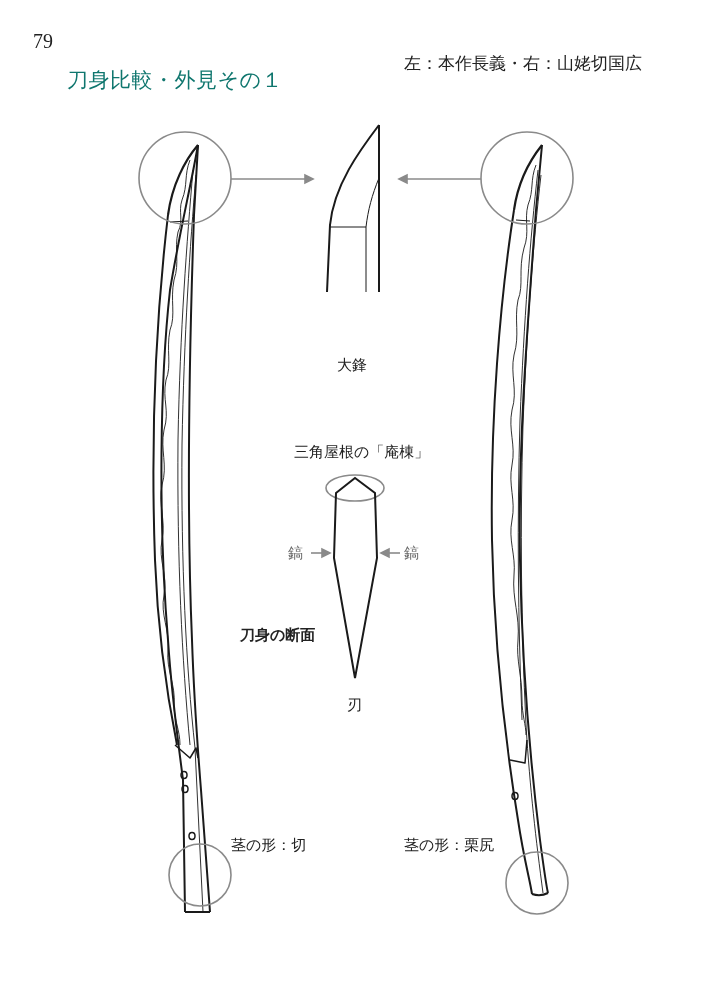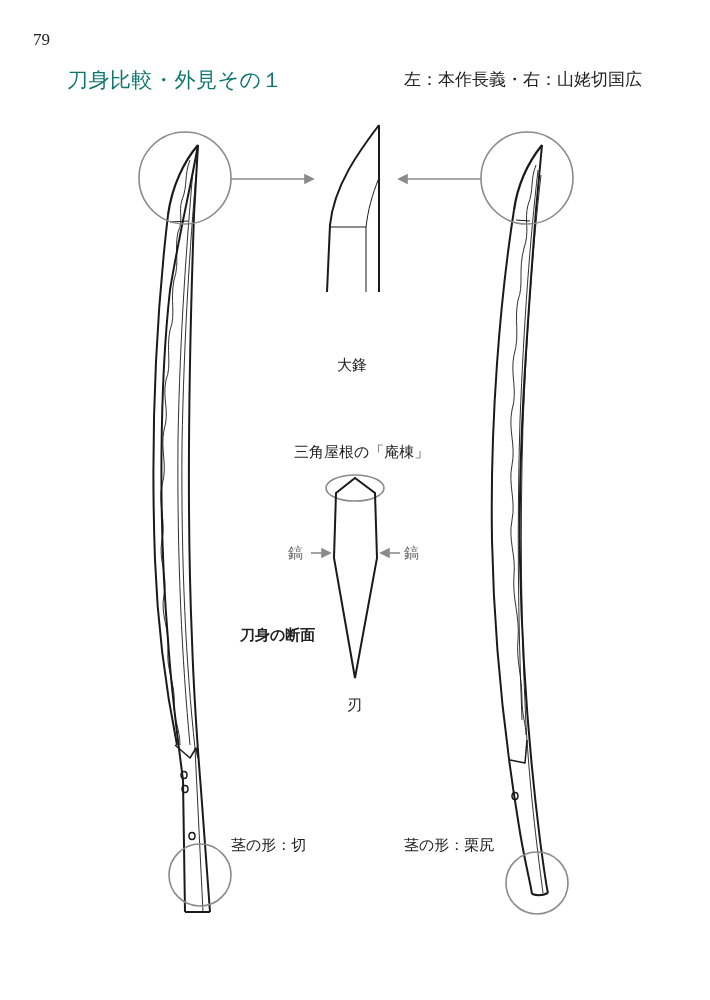--- a/index.html
+++ b/index.html
@@ -1,21 +1,21 @@
 <!DOCTYPE html>
 <html><head>
 <meta charset="utf-8">
 <style>
   html, body { margin: 0; padding: 0; background: #ffffff; }
   body { width: 710px; height: 1000px; position: relative; overflow: hidden;
          font-family: "DejaVu Sans", "Liberation Sans", sans-serif; color: #1a1a1a; }
   .page-number { position: absolute; left: 33px; top: 30px; font-family: "Liberation Serif", "DejaVu Serif", serif;
-                 font-size: 17px; color: #222; }
+                 font-size: 20px; color: #222; }
   .title { position: absolute; left: 67px; top: 66px; font-size: 21px; font-weight: 300; color: #0f766e; letter-spacing: 0.5px; }
-  .subtitle { position: absolute; left: 404px; top: 68px; font-size: 17px; color: #222; }
+  .subtitle { position: absolute; left: 404px; top: 52px; font-size: 17px; color: #222; }
   .label { position: absolute; font-size: 15px; color: #222; white-space: nowrap; }
   .label.gray { color: #666; }
   .label.bold { font-weight: bold; }
   svg.art { position: absolute; left: 0; top: 0; }
 </style>
 </head>
 <body>
 
 <div class="page-number">79</div>
 <div class="title">刀身比較・外見その１</div>

